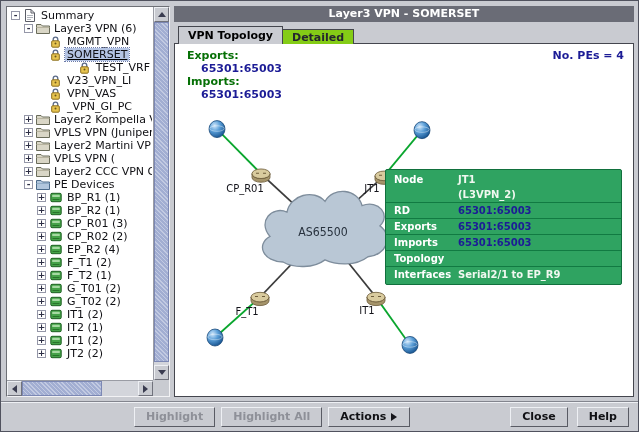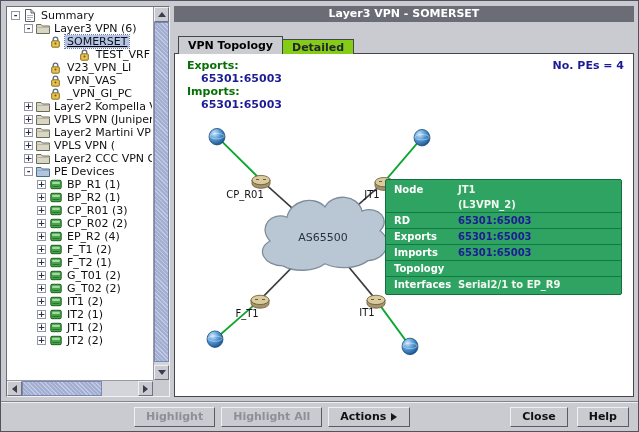--- a/index.html
+++ b/index.html
@@ -51,21 +51,21 @@
     background:var(--thumb,#a2aed2);border:1px solid #7c88b4;
     background-image:repeating-linear-gradient(45deg,rgba(255,255,255,.35) 0 1px,transparent 1px 3px);cursor:pointer}
   .hthumb{position:absolute;top:0;left:15px;height:15px;width:55%;
     background:var(--thumb,#a2aed2);border:1px solid #7c88b4;
     background-image:repeating-linear-gradient(45deg,rgba(255,255,255,.35) 0 1px,transparent 1px 3px);cursor:pointer}
 
   
   .rightpanel{flex:1;display:flex;flex-direction:column;min-width:0}
   .panelheader{height:16px;flex:0 0 16px;background:var(--header-bar,#6a6c76);color:#fff;
     font-weight:bold;text-align:center;line-height:16px}
-  .tabs{display:flex;align-items:flex-end;height:20px;flex:0 0 20px;padding-left:4px;margin-top:12px;position:relative;z-index:2}
+  .tabs{display:flex;align-items:flex-end;height:20px;flex:0 0 20px;padding-left:4px;margin-top:2px;position:relative;z-index:2}
   .tab{padding:0 9px;border:1px solid #44464e;border-bottom:none;font-weight:bold;cursor:pointer;
     display:flex;align-items:center}
   .tab.selected{background:#caccd2;color:#000;height:18px}
   .tab.unselected{background:#84cc16;color:#24262e;height:15px;border-left:none}
   .content{flex:1;position:relative;background:#fff;border:1px solid #44464e;margin-top:-1px;overflow:hidden}
 
   .routes{position:absolute;top:5px;left:12px;z-index:3;line-height:13px}
   .rt-label{color:var(--label-green,#067006);font-weight:bold}
   .rt-value{color:var(--value-navy,#1c1c96);font-weight:bold;padding-left:14px}
   .pecount{position:absolute;top:5px;right:9px;color:var(--value-navy,#1c1c96);font-weight:bold;z-index:3}
@@ -115,20 +115,31 @@
           </div>
           <div class="trow" style="padding-left: 16px;">
             <span class="handle minus">-</span>
             <span class="ticon">
               <svg width="14" height="11" viewBox="0 0 14 11">
                 <path d="M.5 1.5 H5 L6.5 3 H13.5 V10.5 H.5 Z" fill="#d9d6c6" stroke="#6a6c5a"></path>
                 <path d="M.5 4.5 H13.5" stroke="#b8b4a0" fill="none"></path>
               </svg>
             </span>
             <span class="tlabel">Layer3 VPN (6)</span>
+          </div>
+          <div class="trow" style="padding-left: 29px;">
+            <span class="handle"></span>
+            <span class="ticon">
+              <svg width="11" height="12" viewBox="0 0 11 12">
+                <path d="M3.2 5 V3.4 a2.3 2.3 0 0 1 4.6 0 V5" fill="none" stroke="#5a6a88" stroke-width="1.3"></path>
+                <rect x="1.7" y="4.8" width="7.6" height="6.4" rx="1" fill="#e7c44f" stroke="#8a6d1e"></rect>
+                <circle cx="5.5" cy="7.6" r="1" fill="#6b561a"></circle>
+              </svg>
+            </span>
+            <span class="tlabel">MGMT_VPN</span>
           </div>
           <div class="trow sel" style="padding-left: 29px; text-decoration: underline;">
             <span class="handle"></span>
             <span class="ticon">
               <svg width="11" height="12" viewBox="0 0 11 12">
                 <path d="M3.2 5 V3.4 a2.3 2.3 0 0 1 4.6 0 V5" fill="none" stroke="#5a6a88" stroke-width="1.3"></path>
                 <rect x="1.7" y="4.8" width="7.6" height="6.4" rx="1" fill="#e7c44f" stroke="#8a6d1e"></rect>
                 <circle cx="5.5" cy="7.6" r="1" fill="#6b561a"></circle>
               </svg>
             </span>

